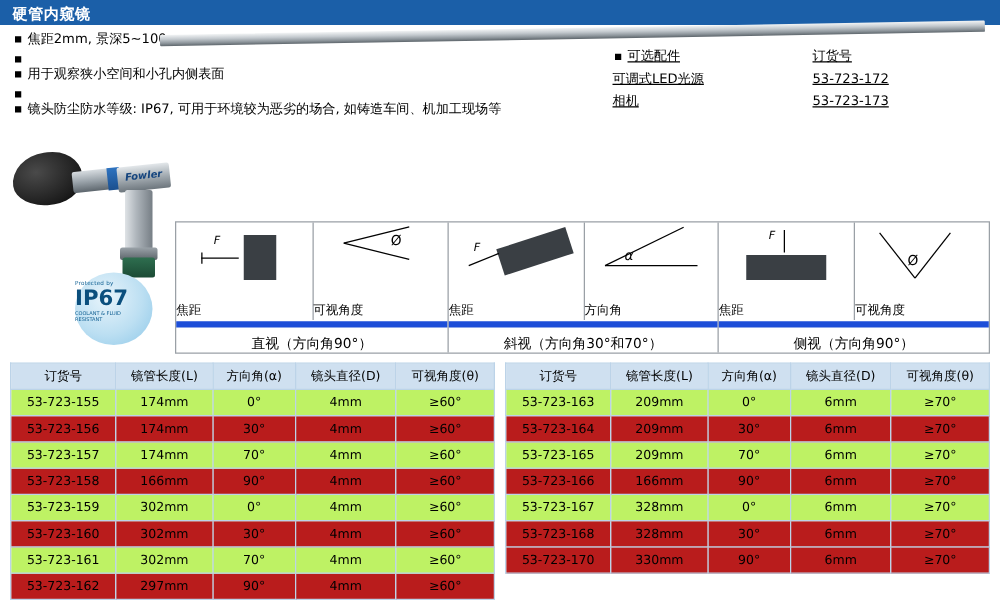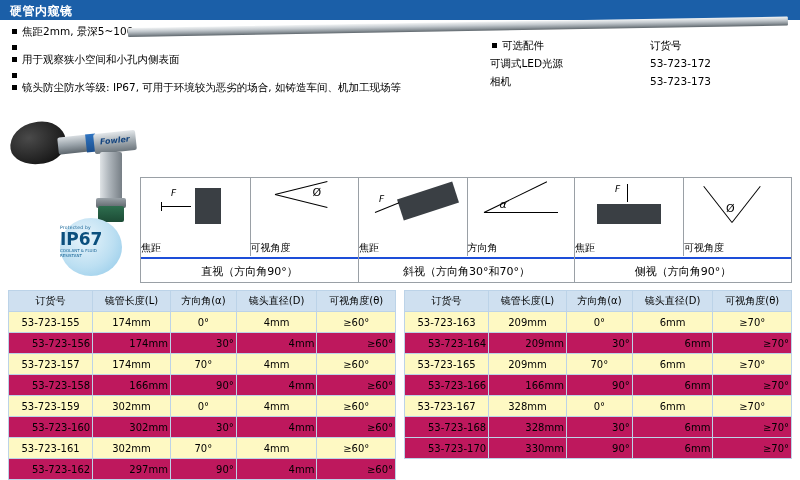--- a/index.html
+++ b/index.html
@@ -54,20 +54,21 @@
     background: #000;
     margin: 5px 5px 0 2px;
     flex: 0 0 auto;
   }
   
   .accessories {
     position: absolute;
     left: 490px; top: 36px;
     width: 300px;
     font-size: 10.5px;
+    text-decoration: underline;
   }
   .acc-row {
     display: flex;
     align-items: flex-start;
     line-height: 18px;
   }
   .acc-label {
     width: 160px;
     display: flex;
     align-items: flex-start;
@@ -206,21 +207,21 @@
     font-size: 10px;
   }
   .group-caption {
     position: absolute;
     bottom: 0;
     width: 100%;
     height: 25px;
     line-height: 25px;
     text-align: center;
     font-size: 11px;
-    border-top: 2px solid #1d4ed8;
+    border-top: 5px solid #1d4ed8;
     box-sizing: border-box;
   }
   
   .blk {
     position: absolute;
     background: #3a3f44;
   }
   .ln {
     position: absolute;
     background: #000;
@@ -249,22 +250,22 @@
     text-align: center;
     height: 20px;
     padding: 0 2px;
     font-weight: normal;
     white-space: nowrap;
   }
   .spec th {
     background: #cfe0f0;
     font-size: 10px;
   }
-  .spec tr.odd td { background: #fef9c3; }
-  .spec tr.even td { background: #be185d; text-align: right; }
+  .spec tr.odd td { background: #bef264; }
+  .spec tr.even td { background: #b91c1c; }
   .spec td.first { text-align: center; }
 </style>
 </head>
 <body>
 
 <div class="page">
 
   <div class="title-bar">
     <div class="title-text">硬管内窥镜</div>
   </div>

